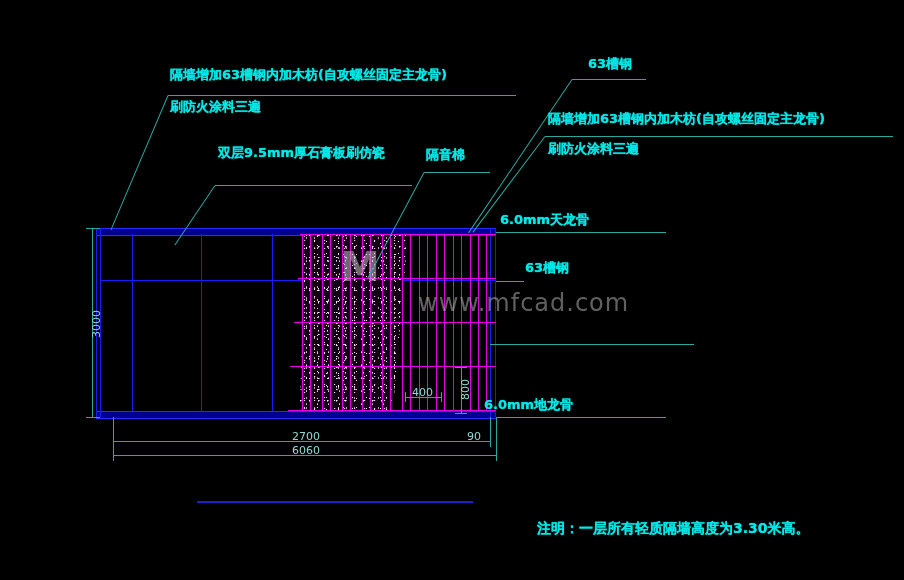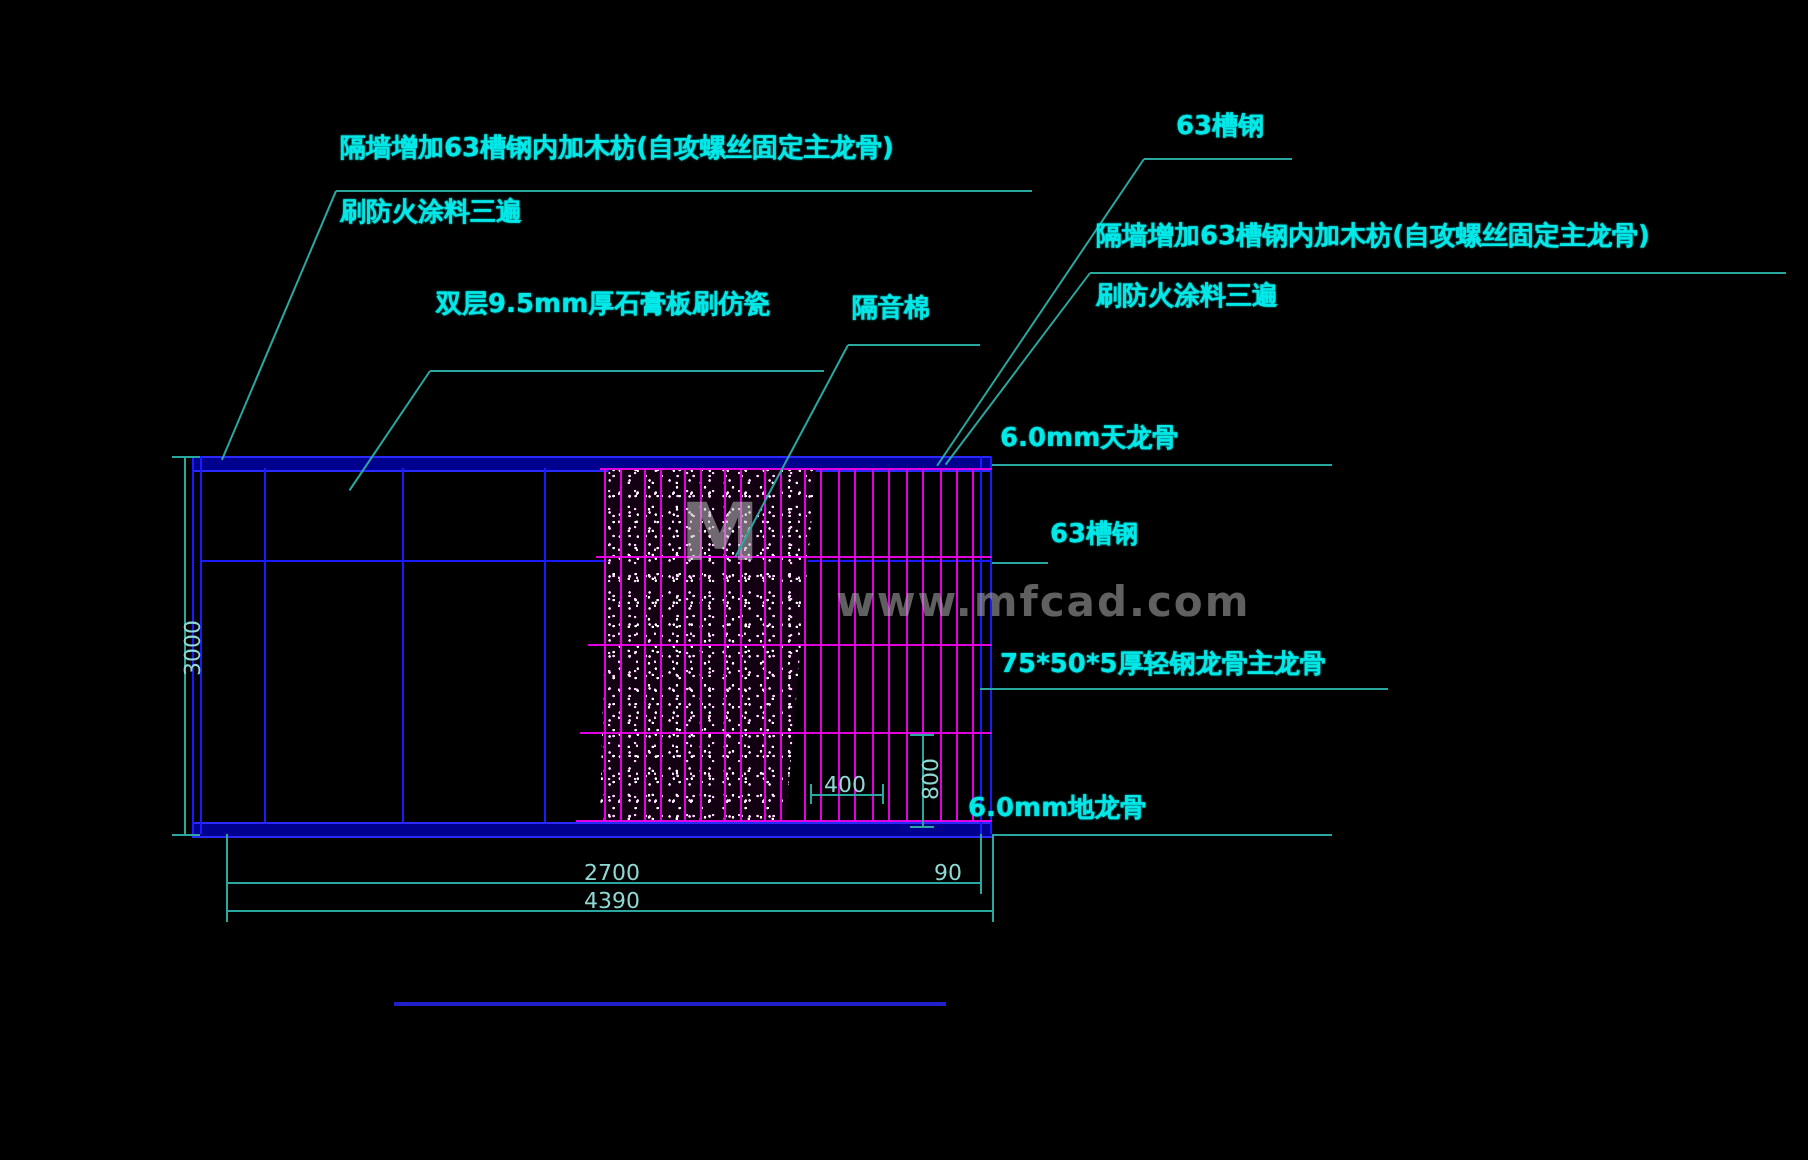--- a/index.html
+++ b/index.html
@@ -155,22 +155,22 @@
     font-weight: bold;
     color: #b9b9b9;
     letter-spacing: 8px;
     white-space: nowrap;
   }
   #watermark .wm-url {
     position: absolute;
     left: 78px;
     top: 44px;
     font-family: "DejaVu Sans", sans-serif;
-    font-size: 21px;
-    font-weight: bold;
+    font-size: 24px;
+    font-weight: normal;
     color: #b0b0b0;
     letter-spacing: 1px;
     white-space: nowrap;
   }
   #watermark .wm-logo {
     position: absolute;
     left: 0px;
     top: 2px;
     font-family: "DejaVu Sans", sans-serif;
     font-size: 40px;
@@ -237,21 +237,21 @@
   <div class="dimline" style="left:113px; top:441px; width:377px;"></div>
   <div class="dimtick" style="left:113px; top:435px; height:12px;"></div>
   <div class="dimtick" style="left:490px; top:435px; height:12px;"></div>
   <div class="dimtick" style="left:496px; top:435px; height:12px;"></div>
   <div class="dimtxt" style="left:292px; top:430px;">2700</div>
   <div class="dimtxt" style="left:467px; top:430px;">90</div>
 
   <div class="dimline" style="left:113px; top:455px; width:383px;"></div>
   <div class="dimtick" style="left:113px; top:449px; height:12px;"></div>
   <div class="dimtick" style="left:496px; top:449px; height:12px;"></div>
-  <div class="dimtxt" style="left:292px; top:444px;">4390</div>
+  <div class="dimtxt" style="left:292px; top:444px;">6060</div>
 
   <div class="dimtick" style="left:113px; top:417px; height:40px;"></div>
   <div class="dimtick" style="left:490px; top:417px; height:28px;"></div>
   <div class="dimtick" style="left:496px; top:417px; height:40px;"></div>
 
   <div class="dimline" style="left:405px; top:397px; width:36px;"></div>
   <div class="dimtick" style="left:405px; top:392px; height:10px;"></div>
   <div class="dimtick" style="left:441px; top:392px; height:10px;"></div>
   <div class="dimtxt" style="left:412px; top:386px;">400</div>
 
@@ -297,20 +297,20 @@
 
   <div class="lbl" style="left:588px; top:57px;">63槽钢</div>
 
   <div class="lbl" style="left:548px; top:112px;">隔墙增加63槽钢内加木枋(自攻螺丝固定主龙骨)</div>
   <div class="lbl" style="left:548px; top:142px;">刷防火涂料三遍</div>
 
   <div class="lbl" style="left:500px; top:213px;">6.0mm天龙骨</div>
 
   <div class="lbl" style="left:525px; top:261px;">63槽钢</div>
 
-  <div class="lbl" style="left:500px; top:326px;">75*50*5厚轻钢龙骨主龙骨</div>
 
   <div class="lbl" style="left:484px; top:398px;">6.0mm地龙骨</div>
 
   <div id="title-underline" style="left:197px; top:501px; width:276px;"></div>
 
+  <div id="note-text" style="left:537px; top:520px;">注明：一层所有轻质隔墙高度为3.30米高。</div>
 
 </div>
 
 </body></html>

